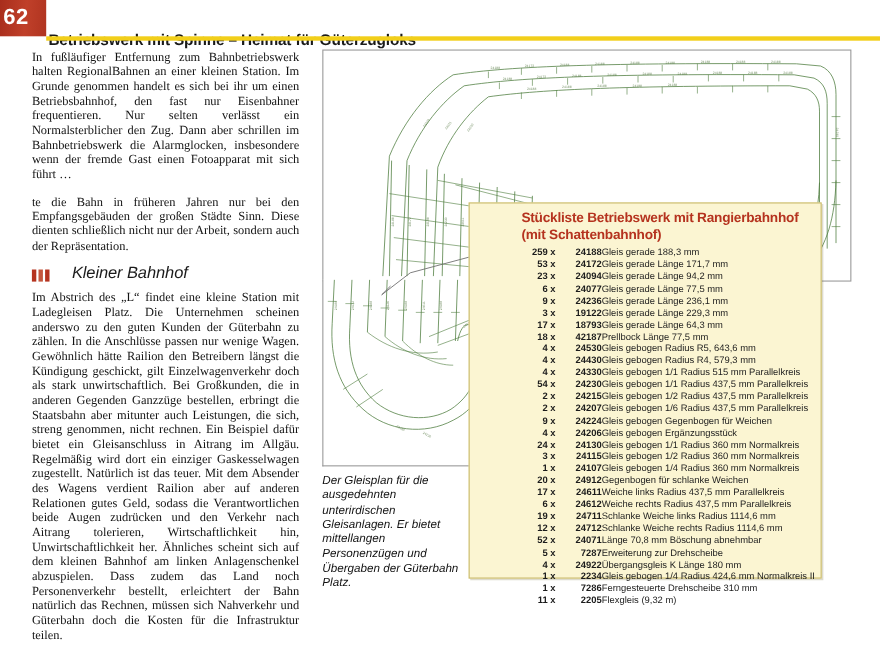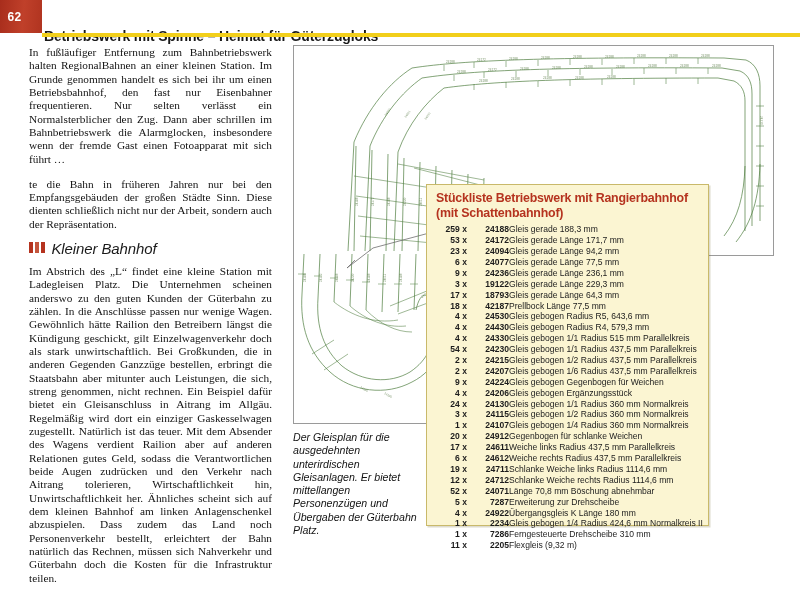--- a/index.html
+++ b/index.html
@@ -15,21 +15,21 @@
   
   .pagenum-box{
     position:absolute;left:0;top:0;width:42px;height:33px;
     background:#b5331f;
     background:linear-gradient(95deg,#a82d1c 0%,#c0402a 55%,#b03420 100%);
   }
   .pagenum{
     position:absolute;left:0;top:0;width:29px;height:33px;
     display:flex;align-items:center;justify-content:center;
     color:#ffffff;font-family:"Liberation Sans",sans-serif;
-    font-weight:bold;font-size:12px;letter-spacing:0.3px;
+    font-weight:bold;font-size:20px;letter-spacing:0.3px;
   }
   .header-title{
     position:absolute;left:44px;top:4px;
     font-family:"Liberation Sans",sans-serif;
     font-weight:bold;font-size:14px;color:#1a1a1a;
     letter-spacing:-0.15px;white-space:nowrap;margin-top:24px;
   }
   .header-rule{
     position:absolute;left:42px;top:33px;width:758px;height:4px;
     background:#f2cf1a;
@@ -38,21 +38,21 @@
   
   .col-left{
     position:absolute;left:29px;top:46px;width:243px;
     font-size:11.3px;line-height:13.35px;
     color:#131313;text-align:justify;
     font-family:"Liberation Serif",serif;
   }
   .col-left p{margin:0 0 11.5px 0;}
 
   .sec-head{
-    display:flex;align-items:flex-start;gap:6px;
+    display:flex;align-items:flex-end;gap:20px;
     margin:7px 0 9px 0;
   }
   .sec-bars{display:flex;gap:2.2px;}
   .sec-bars i{display:block;width:4px;height:11px;background:#b5331f;}
   .sec-bars i:nth-child(2){background:#c4563d;}
   .sec-title{
     font-family:"Liberation Sans",sans-serif;
     font-style:italic;font-size:15px;color:#1b1b1b;
     font-weight:400;letter-spacing:-0.1px;
   }
@@ -75,20 +75,21 @@
     font-style:italic;font-size:10.6px;line-height:13.3px;
     color:#121212;
   }
 
   
   .partsbox{
     position:absolute;left:426px;top:184px;width:281px;height:340px;
     background:#fbf5d2;
     border:1px solid #c9b96a;
     box-shadow:1.5px 1.5px 0 rgba(120,110,60,0.25);
+    padding-left:38px;
   }
   .partsbox-title{
     font-family:"Liberation Sans",sans-serif;
     font-weight:bold;font-size:12.4px;line-height:15px;
     color:#b5331f;padding:6px 8px 2px 9px;letter-spacing:-0.2px;
   }
   .parts-table{
     width:100%;border-collapse:collapse;
     font-family:"Liberation Sans",sans-serif;
     font-size:8.55px;line-height:10.2px;color:#1c1c1c;

